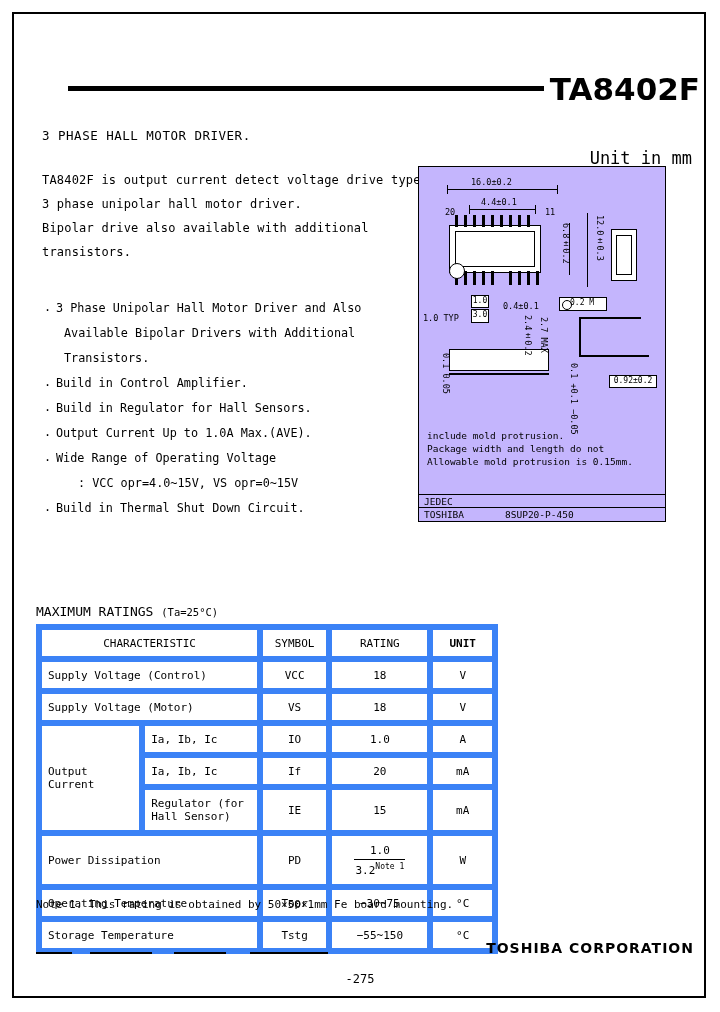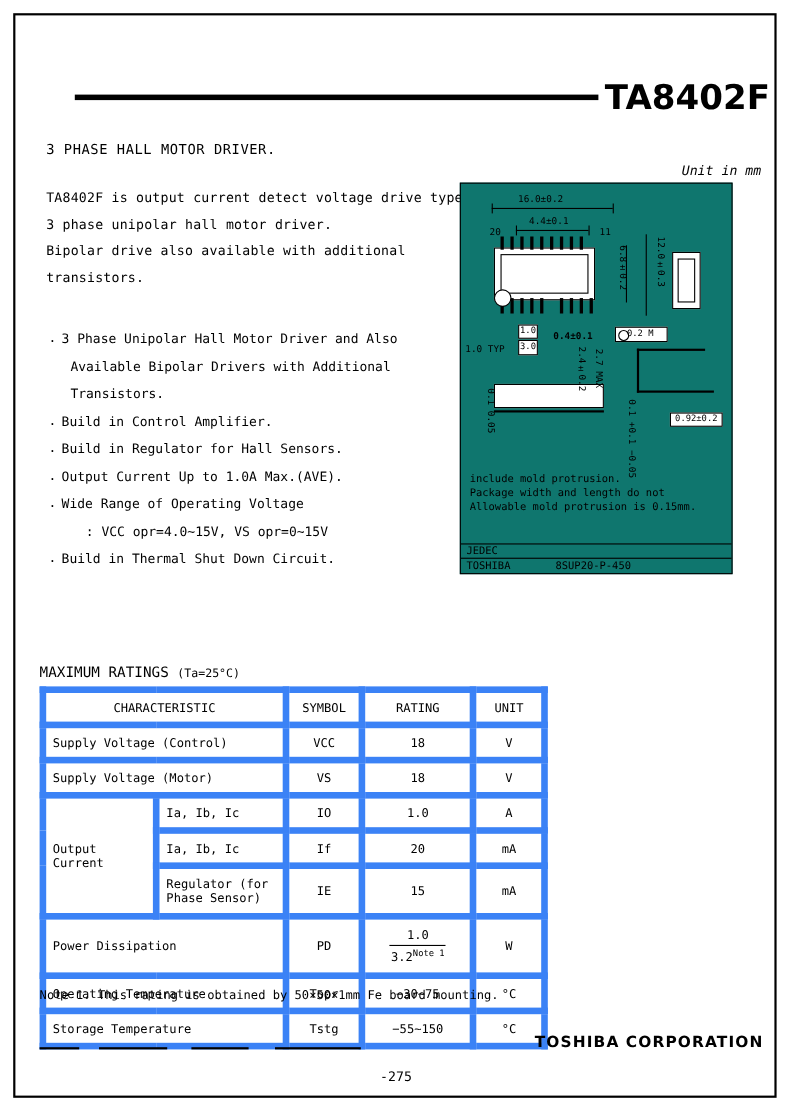--- a/index.html
+++ b/index.html
@@ -94,31 +94,30 @@
   .sub-line {
     padding-left: 36px;
     white-space: nowrap;
   }
 
   
   .pkg-unit {
     position: absolute;
     right: 28px;
     top: 148px;
-    font-size: 12px;
-    font-style: italic;
+    font-size: 17px;
   }
   .pkg-box {
     position: absolute;
     left: 418px; top: 166px;
     width: 248px;
     height: 356px;
     border: 1.5px solid #000;
     box-sizing: border-box;
-    background: #0f766e;
+    background: #c4b5fd;
   }
   .pkg-inner {
     position: absolute;
     left: 0; top: 0;
     width: 100%; height: 100%;
   }
   .pkg-note {
     position: absolute;
     left: 8px; top: 262px;
     font-size: 9.5px;
@@ -337,21 +336,21 @@
       <div style="position:absolute; left:30px; top:96px; width:14px; height:14px; border:1.2px solid #000; border-radius:50%; background:#fff;"></div>
 
       <div class="line-v" style="left:150px; top:56px; height:52px;"></div>
       <div class="line-v" style="left:168px; top:46px; height:74px;"></div>
       <div class="dim-txt vert" style="left:142px; top:56px;">6.8±0.2</div>
       <div class="dim-txt vert" style="left:176px; top:48px;">12.0±0.3</div>
 
       <div class="dim-txt" style="left:4px; top:146px;">1.0 TYP</div>
       <div class="sq-box" style="left:52px; top:128px; width:18px; height:13px;">1.0</div>
       <div class="sq-box" style="left:52px; top:142px; width:18px; height:14px;">3.0</div>
-      <div class="dim-txt" style="left:84px; top:134px;font-weight:bold;">0.4±0.1</div>
+      <div class="dim-txt" style="left:84px; top:134px;">0.4±0.1</div>
       <div class="sq-box" style="left:140px; top:130px; width:48px; height:14px; text-align:left; padding-left:10px;">0.2 M</div>
       <div style="position:absolute; left:143px; top:133px; width:8px; height:8px; border:1px solid #000; border-radius:50%;"></div>
 
       <div class="body-rect" style="left:30px; top:182px; width:100px; height:22px;"></div>
       <div class="line-h" style="left:30px; top:206px; width:100px; height:2px;"></div>
       <div class="dim-txt vert" style="left:22px; top:186px;">0.1 0.05</div>
       <div class="dim-txt vert" style="left:104px; top:148px;">2.4±0.2</div>
       <div class="dim-txt vert" style="left:120px; top:150px;">2.7 MAX</div>
 
       <div class="body-rect" style="left:192px; top:62px; width:26px; height:52px;"></div>
@@ -381,21 +380,21 @@
     <span>MAXIMUM RATINGS</span>
     <span class="small">(Ta=25°C)</span>
   </div>
 
   <table class="ratings">
     <tbody>
         <tr>
       <td colspan="2" style="width:215px;">CHARACTERISTIC</td>
       <td style="width:60px;">SYMBOL</td>
       <td style="width:100px;">RATING</td>
-      <td style="width:58px;">UNIT</td>
+      <td style="width:58px;font-weight:bold;">UNIT</td>
     </tr>
     <tr>
       <td class="lbl" colspan="2">Supply Voltage (Control)</td>
       <td>VCC</td>
       <td>18</td>
       <td>V</td>
     </tr>
     <tr>
       <td class="lbl" colspan="2">Supply Voltage (Motor)</td>
       <td>VS</td>
@@ -411,21 +410,21 @@
       <td>1.0</td>
       <td>A</td>
     </tr>
     <tr>
       <td class="lbl">Ia, Ib, Ic</td>
       <td>If</td>
       <td>20</td>
       <td>mA</td>
     </tr>
     <tr>
-      <td class="lbl" style="height:34px;">Regulator (for Phase Sensor)</td>
+      <td class="lbl" style="height:34px;">Regulator (for Hall Sensor)</td>
       <td>IE</td>
       <td>15</td>
       <td>mA</td>
     </tr>
     <tr>
       <td class="lbl" colspan="2" style="height:42px;">Power Dissipation</td>
       <td>PD</td>
       <td>
         <div>1.0</div>
         <div style="border-top:1px solid #000; margin:2px 18px;"></div>

